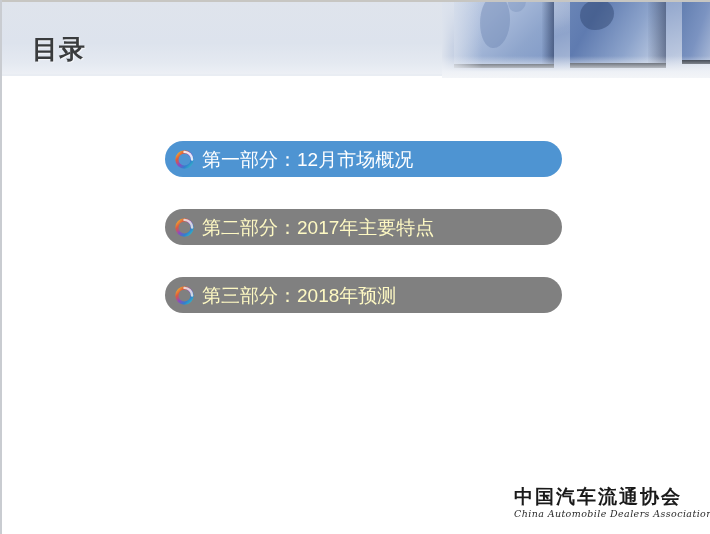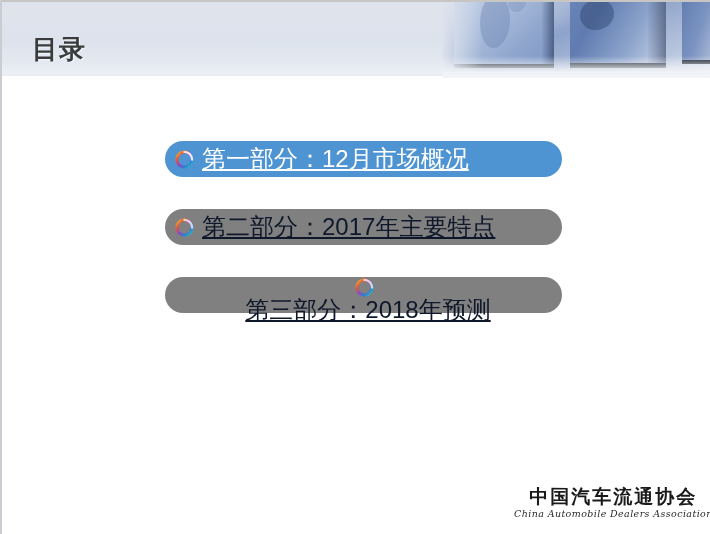--- a/index.html
+++ b/index.html
@@ -15,21 +15,20 @@
   }
 
   #slide {
     position: relative;
     width: 710px;
     height: 534px;
     background: #ffffff;
     box-sizing: border-box;
     border-left: 2px solid #c9ccd1;
     overflow: hidden;
-    text-align: center;
   }
 
   
   #header-band {
     position: absolute;
     left: 0;
     top: 0;
     width: 710px;
     height: 76px;
     background:
@@ -132,39 +131,38 @@
     height: 36px;
     border-radius: 18px;
     padding-left: 9px;
     box-sizing: border-box;
     margin-bottom: 32px;
     cursor: pointer;
   }
   .toc-item.accent { background: #4e94d2; width: 397px; }
   .toc-item.muted  { background: #808080; width: 397px; }
   .toc-item.muted.wide { width: 405px; }
-  .toc-item:nth-child(3) { margin-bottom: 26px; flex-direction: column; }
+  .toc-item:nth-child(3) { margin-bottom: 26px; }
 
   .ring-icon {
     flex: 0 0 auto;
     width: 21px;
     height: 21px;
     margin-right: 7px;
     position: relative;
   }
   .ring-icon svg { display: block; }
 
   .toc-label {
-    font-size: 24px;
+    font-size: 19px;
     line-height: 1;
     white-space: nowrap;
-    text-decoration: underline;
   }
   .toc-item.accent .toc-label { color: #ffffff; }
-  .toc-item.muted  .toc-label { color: #0f172a; }
+  .toc-item.muted  .toc-label { color: #fef9c3; }
 
   
   #logo {
     position: absolute;
     left: 508px;
     top: 476px;
     width: 198px;
     height: 54px;
     display: flex;
     align-items: center;

